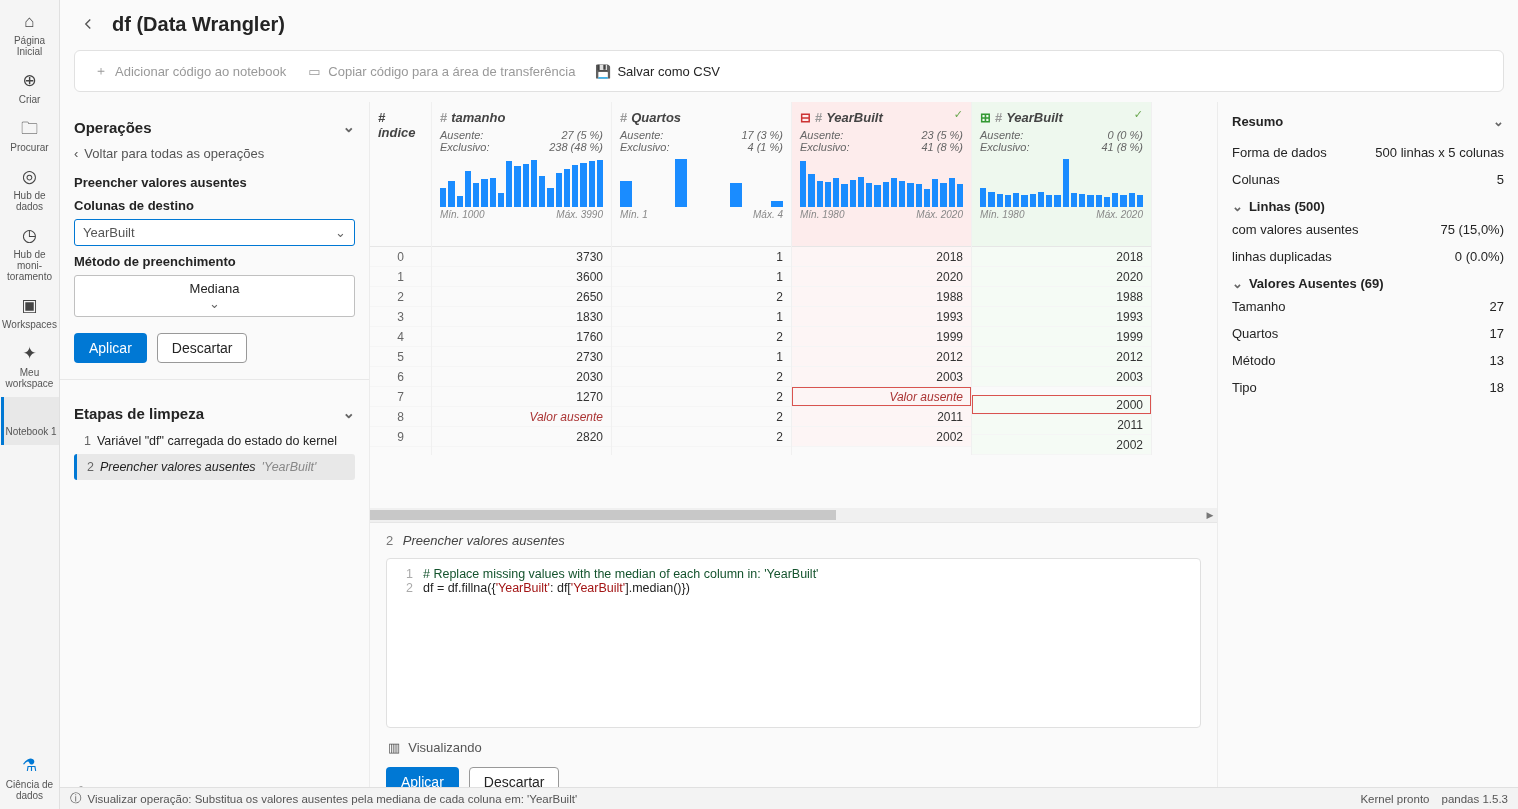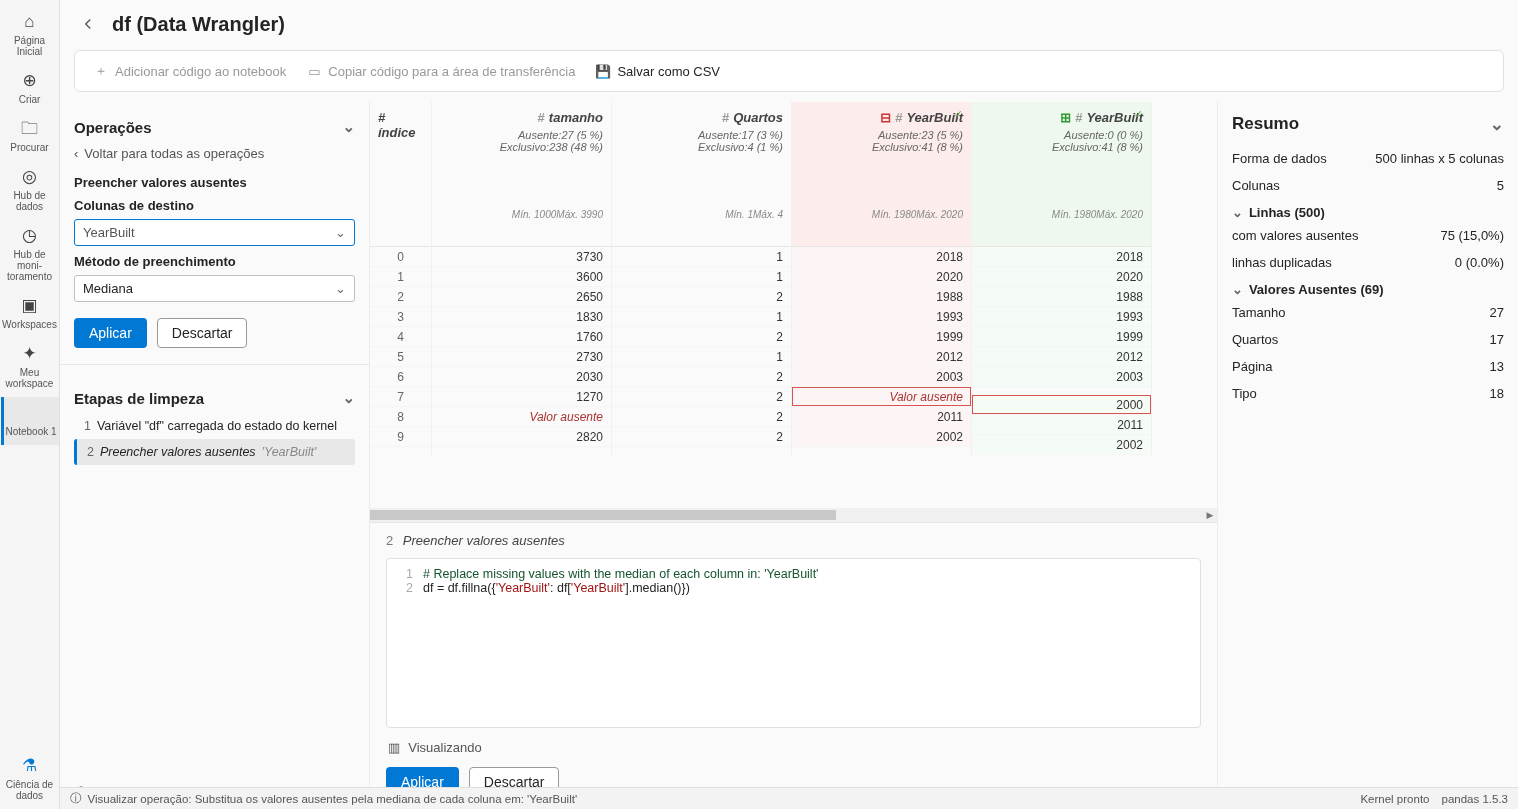--- a/index.html
+++ b/index.html
@@ -21,40 +21,40 @@
 .content { flex:1; display:flex; min-height:0; }
 .left { width:310px; border-right:1px solid #ececec; display:flex; flex-direction:column; background:#fafafa; }
 .panel-section { padding:10px 14px 0; }
 .panel-head { display:flex; justify-content:space-between; align-items:center; font-weight:600; font-size:15px; padding:6px 0; }
 .chev { color:#666; }
 .back-link { color:#555; font-size:13px; padding:4px 0 10px; display:flex; align-items:center; gap:6px; cursor:pointer; }
 .op-title { font-weight:600; margin:4px 0; }
 .op-desc { color:#444; font-size:12.5px; margin-bottom:14px; }
 .field-label { font-weight:600; font-size:13px; margin:8px 0 6px; }
 .select { border:1px solid #0078d4; background:#fff; padding:5px 8px; border-radius:3px; font-size:13px; color:#555; display:flex; justify-content:space-between; align-items:center; cursor:pointer; }
-.select.gray { border:1px solid #c0c0c0; color:#242424; }
+.select.gray { border:1px solid #c0c0c0; color:#242424;flex-direction:column; }
 .btn-row { display:flex; gap:10px; margin:16px 0 8px; }
 .btn { padding:6px 14px; border-radius:4px; font-size:14px; cursor:pointer; border:1px solid transparent; }
 .btn.primary { background:#0078d4; color:#fff; }
 .btn.secondary { background:#fff; border:1px solid #999; color:#242424; }
 .divider { height:1px; background:#e8e8e8; margin:8px 0; }
 .steps { padding:0 14px; }
 .step { padding:6px 10px; display:flex; align-items:center; gap:6px; border-radius:3px; font-size:12.5px; cursor:pointer; }
 .step .num { color:#666; }
 .step .name { font-style:italic; }
 .step .sub { color:#888; font-style:italic; }
 .step.active { background:#e8e8e8; border-left:3px solid #0078d4; }
 .left-footer-link { padding:10px 14px; font-size:13px; color:#444; display:flex; align-items:center; gap:6px; cursor:pointer; margin-top:auto; font-style:italic; }
 .middle { flex:1; display:flex; flex-direction:column; min-width:0; border-right:1px solid #ececec; }
 .grid-wrap { flex:1; overflow:auto; position:relative; }
 .grid { display:flex; min-width:100%; }
 .col { border-right:1px solid #f0f0f0; }
 .col-idx { width:62px; }
 .col-data { width:180px; }
-.col-hdr { height:145px; display:flex; flex-direction:column; padding:6px 8px; border-bottom:1px solid #e6e6e6; font-size:11px; position:relative;align-items:flex-end; }
+.col-hdr { height:145px; display:flex; flex-direction:column; padding:6px 8px; border-bottom:1px solid #e6e6e6; font-size:11px; position:relative; }
 .col-title { display:flex; align-items:center; gap:4px; font-size:13px; font-weight:600; font-style:italic; color:#444; padding:2px 0 4px; }
 .col-title .hash { font-style:normal; color:#999; }
 .col.red .col-hdr { background:#fdecec; }
 .col.green .col-hdr { background:#eef8ee; }
 .stat-row { display:flex; justify-content:space-between; color:#666; font-style:italic; font-size:11px; }
 .spark { height:48px; display:flex; align-items:flex-end; gap:2px; margin:6px 0 2px; }
 .spark .bar { flex:1; background:#1a8cff; }
 .minmax { display:flex; justify-content:space-between; color:#888; font-size:10px; font-style:italic; }
 .check-corner { position:absolute; top:6px; right:8px; color:#6aa84f; cursor:pointer; }
 .cell { height:20px; padding:0 8px; display:flex; align-items:center; justify-content:flex-end; border-bottom:1px solid #f5f5f5; font-size:12px; color:#333; }
@@ -69,21 +69,21 @@
 .code-panel { border-top:1px solid #e6e6e6; display:flex; flex-direction:column; }
 .code-title { padding:10px 16px 6px; font-size:13px; font-style:italic; color:#444; }
 .code-title .n { font-style:normal; color:#777; margin-right:6px; }
 .code-box { margin:4px 16px 8px; border:1px solid #e0e0e0; border-radius:4px; background:#fff; padding:8px; font-family:Consolas,monospace; font-size:12.5px; min-height:170px; }
 .code-line { display:flex; }
 .gutter { width:28px; color:#aaa; text-align:right; padding-right:10px; user-select:none; }
 .tok-comment { color:#14532d; } .tok-str { color:#a31515; }
 .vis-row { padding:4px 18px 12px; color:#555; font-size:13px; display:flex; align-items:center; gap:8px; }
 .bottom-btns { display:flex; gap:10px; padding:0 16px 12px; }
 .right { width:300px; padding:12px 14px; background:#fafafa; font-size:13px; }
-.r-head { display:flex; justify-content:space-between; font-weight:600; font-size:17px; margin-bottom:10px; }
+.r-head { display:flex; justify-content:space-between; font-weight:600; font-size:13px; margin-bottom:10px; }
 .r-row { display:flex; justify-content:space-between; padding:6px 0; }
 .r-sub { display:flex; align-items:center; gap:6px; font-weight:600; padding:6px 0 2px; }
 .status { position:fixed; bottom:0; left:60px; right:0; height:22px; background:#f3f3f3; border-top:1px solid #e0e0e0; display:flex; align-items:center; padding:0 10px; font-size:11.5px; color:#555; gap:6px; }
 .status .right-status { margin-left:auto; display:flex; gap:12px; }
 </style>
 </head>
 <body>
 
 <div class="app">
   <div class="rail" id="rail">
@@ -472,21 +472,21 @@
         <div id="mv-list">
             <div class="r-row">
               <span>Tamanho</span>
               <span>27</span>
             </div>
             <div class="r-row">
               <span>Quartos</span>
               <span>17</span>
             </div>
             <div class="r-row">
-              <span>Página</span>
+              <span>Método</span>
               <span>13</span>
             </div>
             <div class="r-row">
               <span>Tipo</span>
               <span>18</span>
             </div>
           </div>
       </div>
     </div>
   </div>

